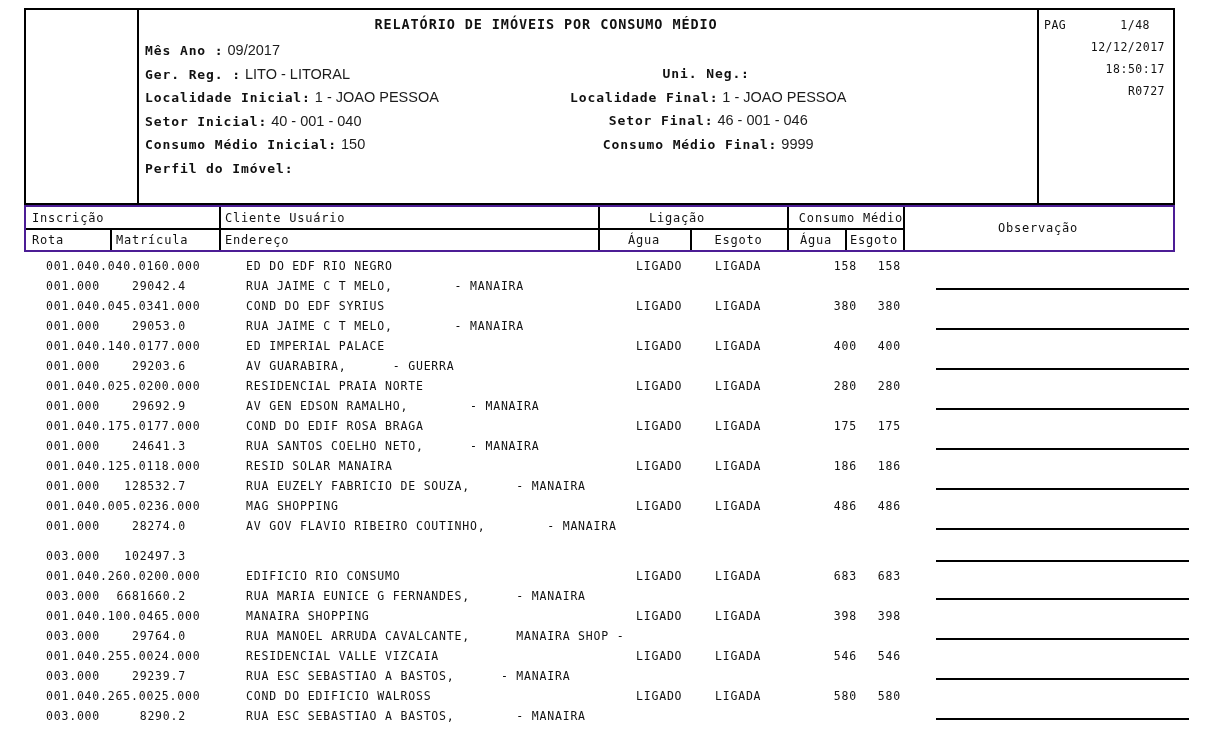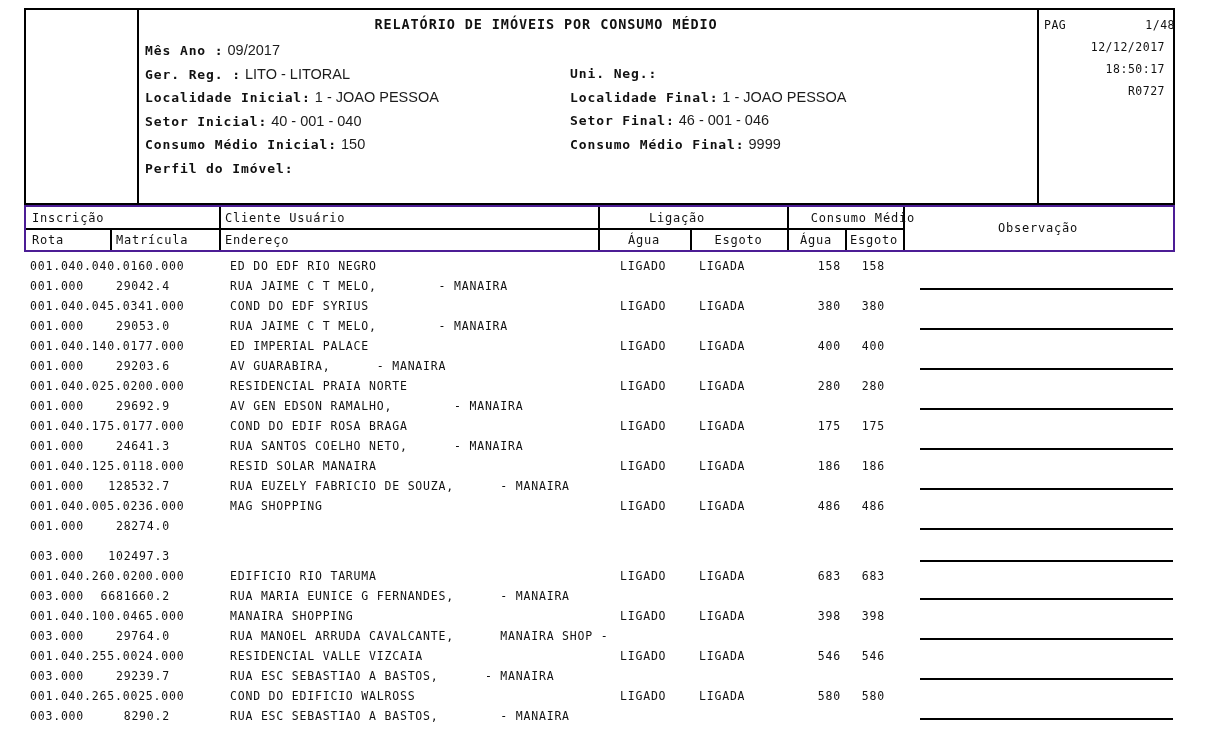--- a/index.html
+++ b/index.html
@@ -9,44 +9,44 @@
 
   
   .hdr-box{position:absolute;left:24px;top:8px;width:1151px;height:197px;border:2px solid #000;}
   .vdiv{position:absolute;top:0;bottom:0;width:2px;background:#000;}
   .vdiv-logo{left:111px;}
   .vdiv-pag{left:1011px;}
   .report-title{position:absolute;left:113px;top:6px;width:814px;text-align:center;
         font-size:13.5px;font-weight:bold;letter-spacing:0.9px;}
   .filters{position:absolute;}
   .filters-left{left:119px;top:28px;}
-  .filters-right{left:544px;top:51px;}
+  .filters-right{left:544px;top:51px;text-align:center;}
   .filter-row{height:23.6px;line-height:23.6px;white-space:pre;}
   .flabel{font-weight:bold;font-size:13px;letter-spacing:0.9px;}
   .fvalue{font-family:"Liberation Sans","DejaVu Sans",sans-serif;font-size:14.5px;
           letter-spacing:0px;color:#1c1c1c;padding-left:4px;}
   .pag-block{position:absolute;left:1013px;top:4px;width:136px;font-size:11.5px;letter-spacing:0.5px;}
-  .pag-row1{display:flex;justify-content:space-between;padding:0 0 0 5px;line-height:22px;}
+  .pag-row1{display:flex;justify-content:space-between;padding:0 25px 0 5px;line-height:22px;}
   .pag-row{line-height:22px;text-align:right;padding-right:10px;}
 
   
   .thead{position:absolute;left:24px;top:205px;width:1151px;height:47px;border:2px solid #4c1d95;
          font-size:12px;font-weight:normal;letter-spacing:0.8px;}
   .thead .v{position:absolute;width:2px;background:#000;}
   .v-full{top:0;bottom:0;}
   .v-half{top:21px;bottom:0;}
   .h-mid{position:absolute;left:0;top:21px;width:879px;height:2px;background:#000;}
   .hc{position:absolute;height:20px;line-height:20px;white-space:nowrap;}
   .hc-r1{top:1px;}
   .hc-r2{top:23px;}
   .hc-obs{top:0;height:43px;line-height:43px;text-align:center;}
 
   
   .tbody{position:absolute;left:24px;top:256px;width:1151px;font-size:11.5px;letter-spacing:0.8px;}
-  .record{position:relative;height:40px;}
+  .record{position:relative;height:40px;margin-left:16px;}
   .record.orphan{height:20px;margin-top:10px;}
   .rline{position:absolute;left:0;right:0;height:20px;line-height:20px;}
   .rline.l1{top:0;}
   .rline.l2{top:20px;}
   .record.orphan .rline.l2{top:0;}
   .rline span{position:absolute;white-space:pre;}
   .c1{left:6px;}
   .c2{left:76px;width:70px;text-align:right;}
   .c3{left:206px;}
   .c4{left:596px;}
@@ -99,21 +99,21 @@
     <div class="v v-full" style="left:572px"></div>
     <div class="v v-half" style="left:664px"></div>
     <div class="v v-full" style="left:761px"></div>
     <div class="v v-half" style="left:819px"></div>
     <div class="v v-full" style="left:877px"></div>
     <div class="h-mid"></div>
 
     <div class="hc hc-r1" style="left:6px">Inscrição</div>
     <div class="hc hc-r1" style="left:199px">Cliente Usuário</div>
     <div class="hc hc-r1" style="left:572px;width:158px;text-align:center">Ligação</div>
-    <div class="hc hc-r1" style="left:761px;width:128px;text-align:right">Consumo Médio</div>
+    <div class="hc hc-r1" style="left:761px;width:128px;text-align:center">Consumo Médio</div>
     <div class="hc hc-obs" style="left:877px;width:270px">Observação</div>
 
     <div class="hc hc-r2" style="left:6px">Rota</div>
     <div class="hc hc-r2" style="left:90px">Matrícula</div>
     <div class="hc hc-r2" style="left:199px">Endereço</div>
     <div class="hc hc-r2" style="left:572px;width:92px;text-align:center">Água</div>
     <div class="hc hc-r2" style="left:664px;width:97px;text-align:center">Esgoto</div>
     <div class="hc hc-r2" style="left:761px;width:58px;text-align:center">Água</div>
     <div class="hc hc-r2" style="left:819px;width:58px;text-align:center">Esgoto</div>
   </div>
@@ -156,21 +156,21 @@
           <span class="c1">001.040.140.0177.000</span>
           <span class="c3">ED IMPERIAL PALACE</span>
           <span class="c4">LIGADO</span>
           <span class="c5">LIGADA</span>
           <span class="c6">400</span>
           <span class="c7">400</span>
         </div>
         <div class="rline l2">
           <span class="c1">001.000</span>
           <span class="c2">29203.6</span>
-          <span class="c3">AV GUARABIRA,      - MANAIRA</span>
+          <span class="c3">AV GUARABIRA,      - GUERRA</span>
         </div>
         <div class="obsline"></div>
       </div>
       <div class="record">
         <div class="rline l1">
           <span class="c1">001.040.025.0200.000</span>
           <span class="c3">RESIDENCIAL PRAIA NORTE</span>
           <span class="c4">LIGADO</span>
           <span class="c5">LIGADA</span>
           <span class="c6">280</span>
@@ -220,34 +220,35 @@
           <span class="c1">001.040.005.0236.000</span>
           <span class="c3">MAG SHOPPING</span>
           <span class="c4">LIGADO</span>
           <span class="c5">LIGADA</span>
           <span class="c6">486</span>
           <span class="c7">486</span>
         </div>
         <div class="rline l2">
           <span class="c1">001.000</span>
           <span class="c2">28274.0</span>
+          <span class="c3">AV GOV FLAVIO RIBEIRO COUTINHO,        - MANAIRA</span>
         </div>
         <div class="obsline"></div>
       </div>
       <div class="record orphan">
         <div class="rline l2">
           <span class="c1">003.000</span>
           <span class="c2">102497.3</span>
         </div>
         <div class="obsline"></div>
       </div>
       <div class="record">
         <div class="rline l1">
           <span class="c1">001.040.260.0200.000</span>
-          <span class="c3">EDIFICIO RIO TARUMA</span>
+          <span class="c3">EDIFICIO RIO CONSUMO</span>
           <span class="c4">LIGADO</span>
           <span class="c5">LIGADA</span>
           <span class="c6">683</span>
           <span class="c7">683</span>
         </div>
         <div class="rline l2">
           <span class="c1">003.000</span>
           <span class="c2">6681660.2</span>
           <span class="c3">RUA MARIA EUNICE G FERNANDES,      - MANAIRA</span>
         </div>

